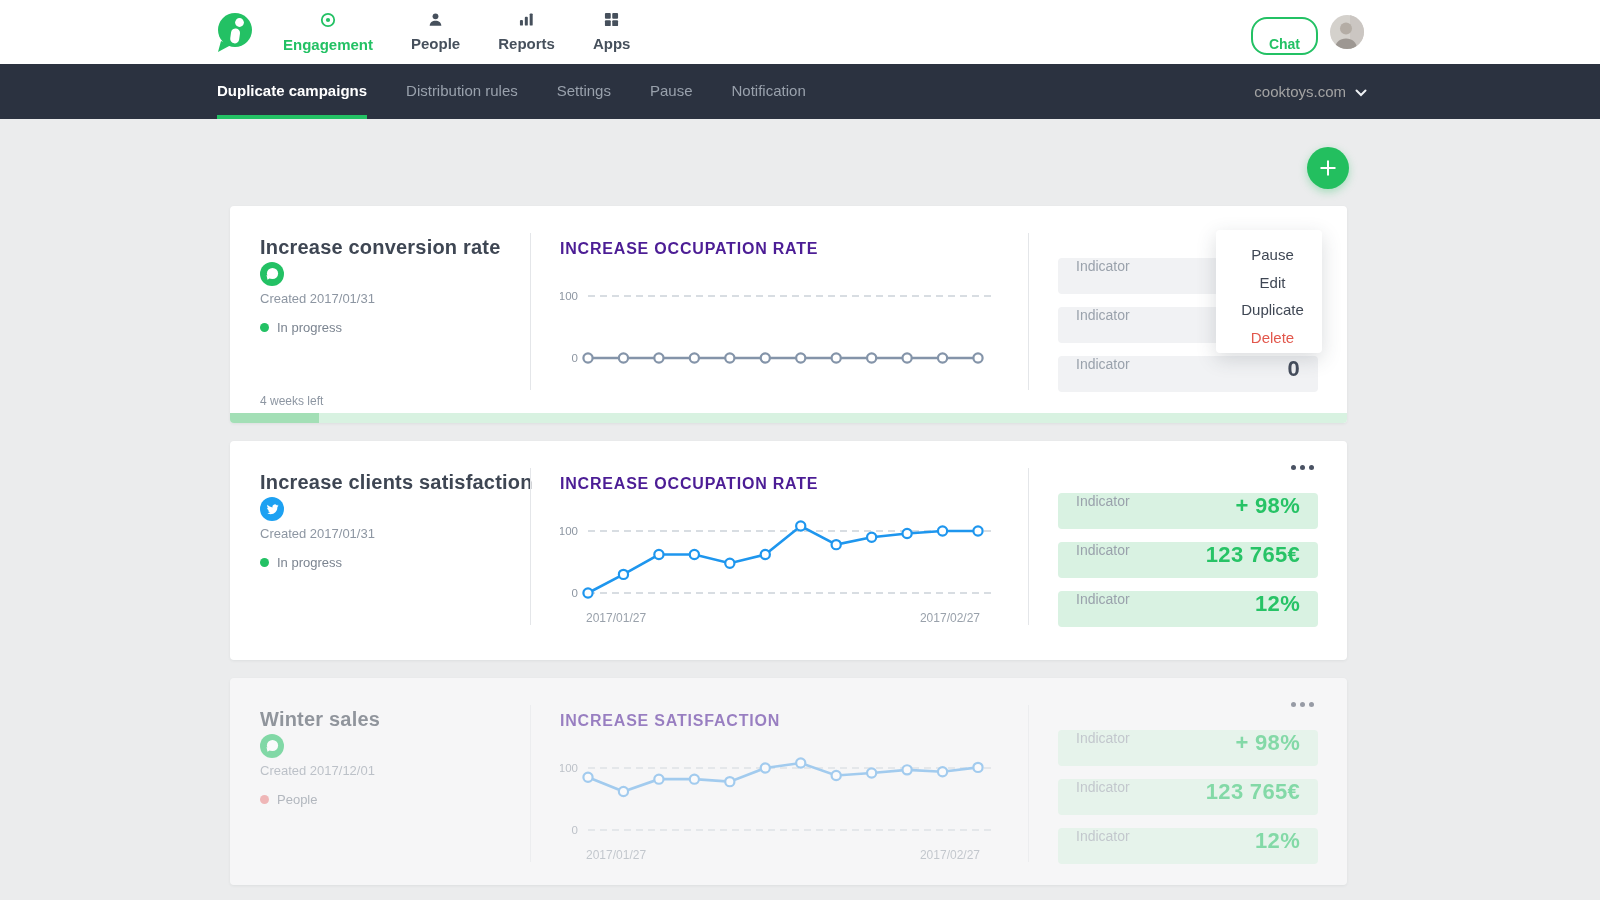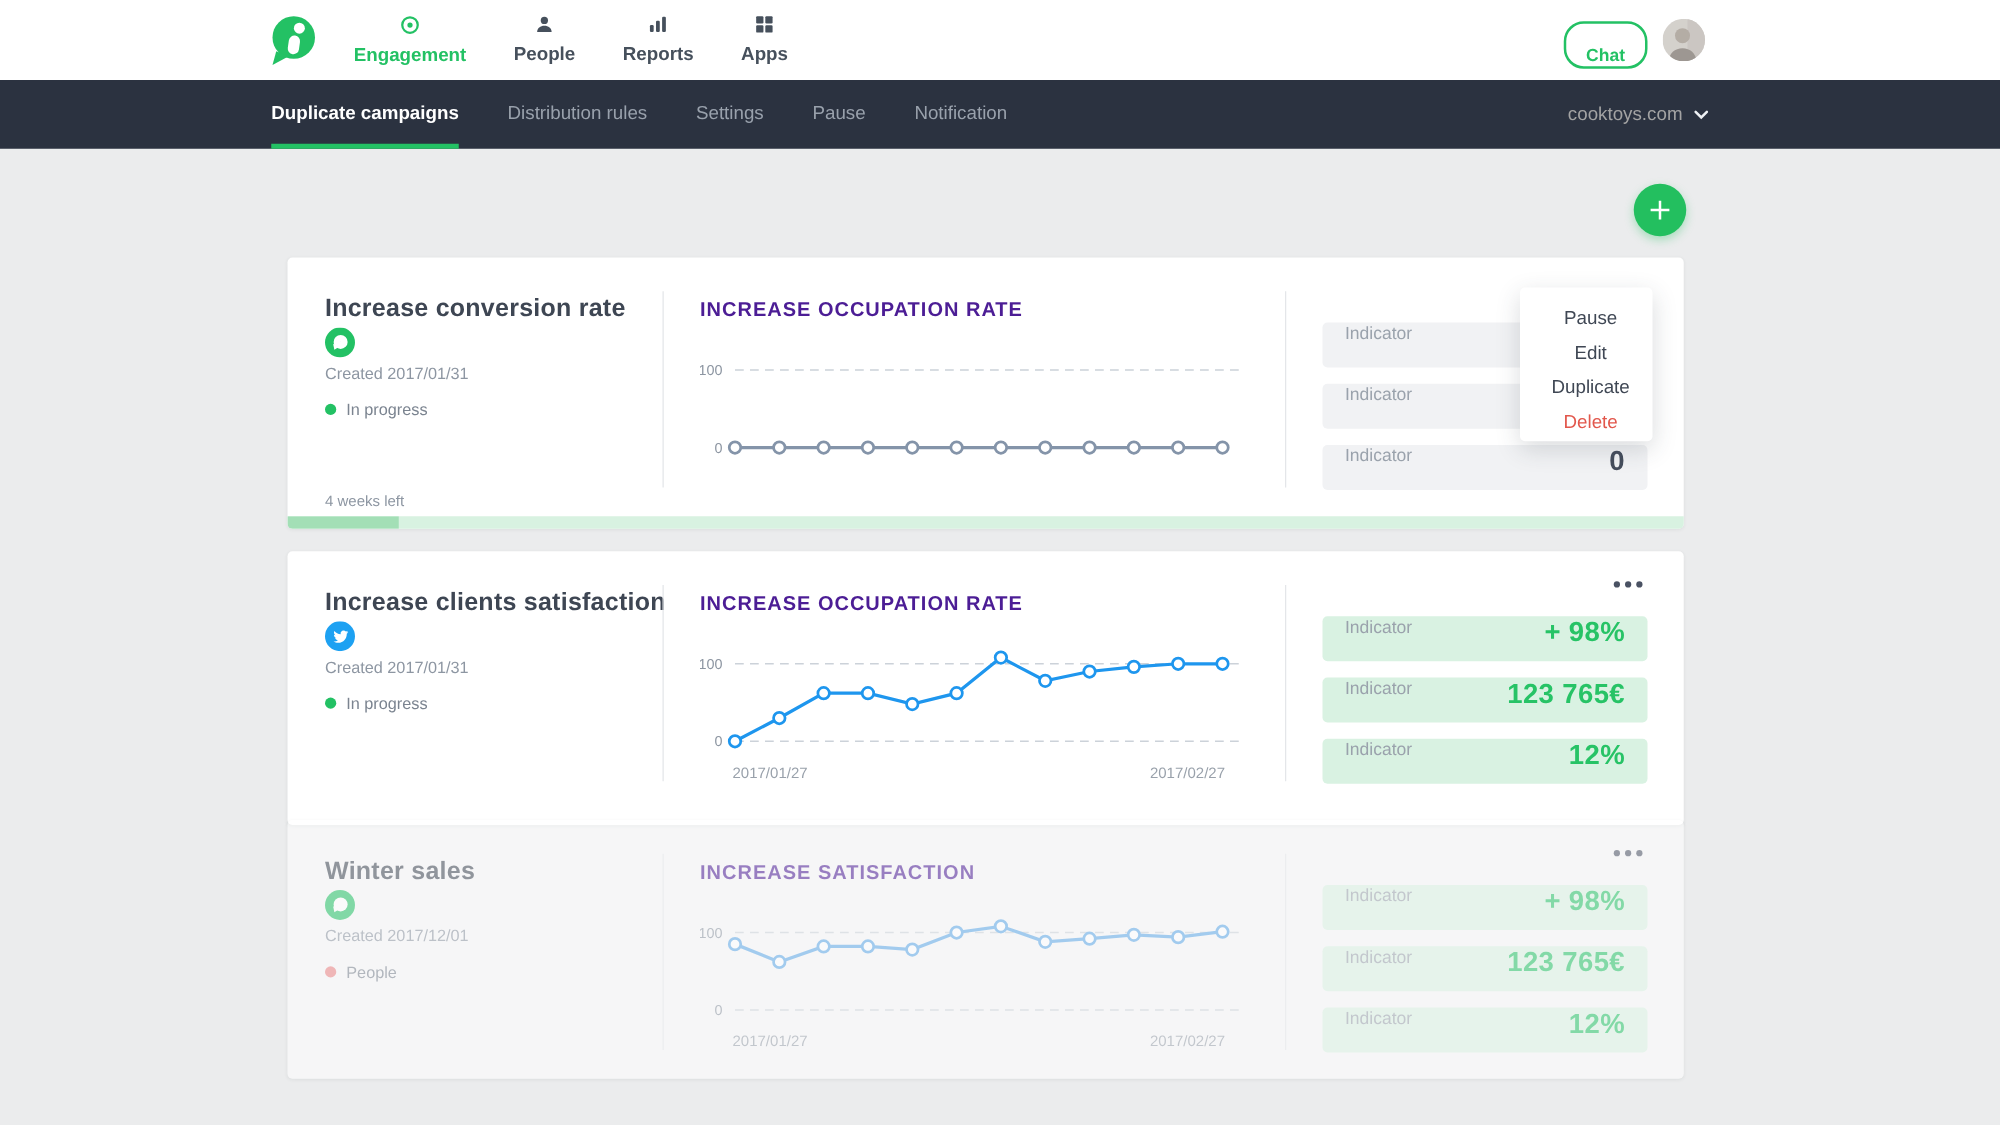--- a/index.html
+++ b/index.html
@@ -24,21 +24,21 @@
   .account { position:absolute; right:233px; top:0; height:55px; display:flex; align-items:center; gap:9px; color:#a3a3a3; font-size:15px; cursor:pointer; }
 
   
   .fab { position:absolute; left:1307px; top:147px; width:42px; height:42px; border-radius:50%; background:#23bf5f; border:none; color:#fff; cursor:pointer; box-shadow:0 3px 8px rgba(35,191,95,.35); z-index:8; }
   .fab svg { display:block; margin:auto; }
 
   
   .card { position:absolute; left:230px; width:1117px; background:#ffffff; border-radius:4px; box-shadow:0 1px 3px rgba(40,50,60,.07); }
   .card.c1 { top:206px; height:217px; }
   .card.c2 { top:441px; height:219px; }
-  .card.c3 { top:656px; height:207px; background:rgba(255,255,255,.55); }
+  .card.c3 { top:678px; height:207px; background:rgba(255,255,255,.55); }
   .card.c3 .card-inner { opacity:.55; }
   .card-inner { position:relative; width:100%; height:100%; }
 
   .vdiv { position:absolute; top:27px; height:157px; width:1px; background:#e4e6e9; }
   .vdiv.v1 { left:300px; } .vdiv.v2 { left:798px; }
 
   .card-left { position:absolute; left:30px; top:0; width:268px; height:100%; }
   .card-title { position:absolute; top:30px; left:0; font-size:20px; font-weight:700; color:#3e4653; letter-spacing:.2px; white-space:nowrap; }
   .channel-icon { position:absolute; top:56px; left:0; width:24px; height:24px; }
   .created { position:absolute; top:85px; left:0; font-size:13px; color:#8d96a2; }

